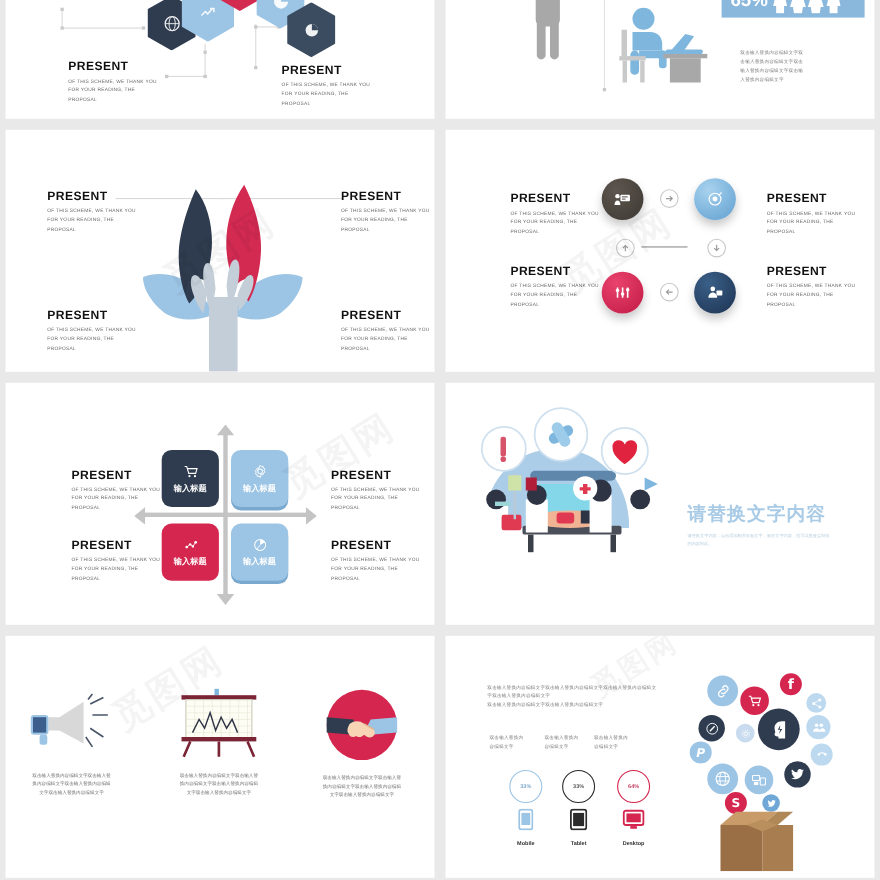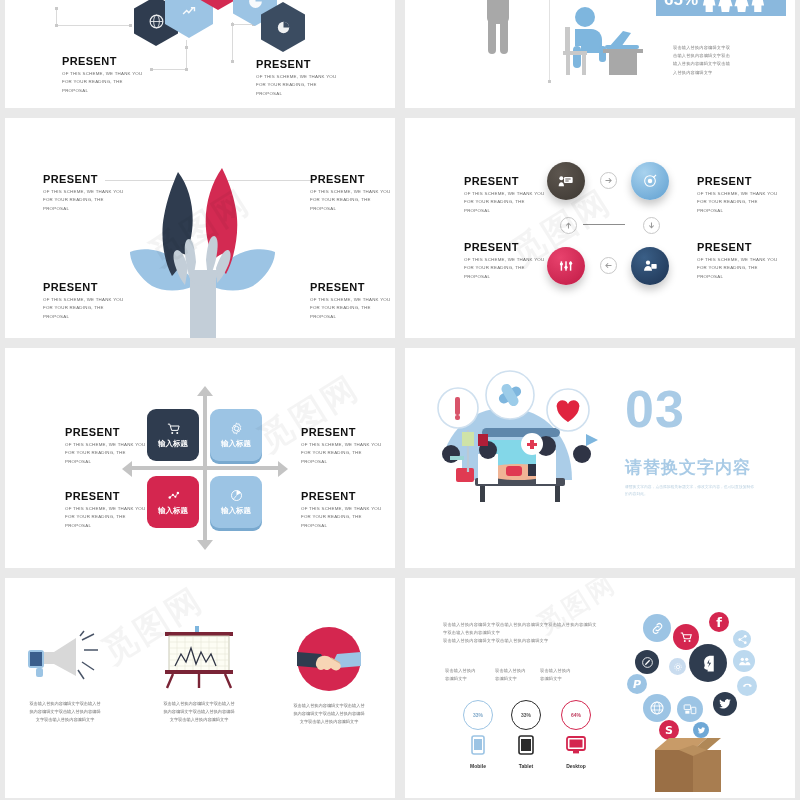--- a/index.html
+++ b/index.html
@@ -525,23 +525,20 @@
       <rect x="40" y="86" width="14" height="4" fill="#9cd6d6"></rect>
       <path d="M58 60v42" stroke="#b9c9d6" stroke-width="2.2"></path>
       <path d="M52 62h12v14H52z" fill="#cfe3a8"></path>
       <path d="M68 64h10v12H68z" fill="#b01e38"></path>
       <circle cx="122" cy="74" r="11" fill="#fff"></circle>
       <path d="M120 70h4v9h-4z" fill="#e03a52"></path>
         <path d="M117 73h10v3h-10z" fill="#e03a52"></path>
       <path d="M176 64l12 6-12 6z" fill="#7eb6de"></path>
     </svg>
 
-    <div style="position:absolute;left:220px;top:38px;">
-      <div class="num03">03</div>
-    </div>
     <div style="position:absolute;left:220px;top:108px;width:160px;">
       <div class="cn-head">请替换文字内容</div>
       <div class="cn-sub">请替换文字内容，点击添加相关标题文字，修改文字内容，也可以直接复制你
 的内容到此。</div>
     </div>
   </div>
 
   <div class="slide">
     <div class="wm" style="left:38%;top:22%;">觅图网</div>
 

